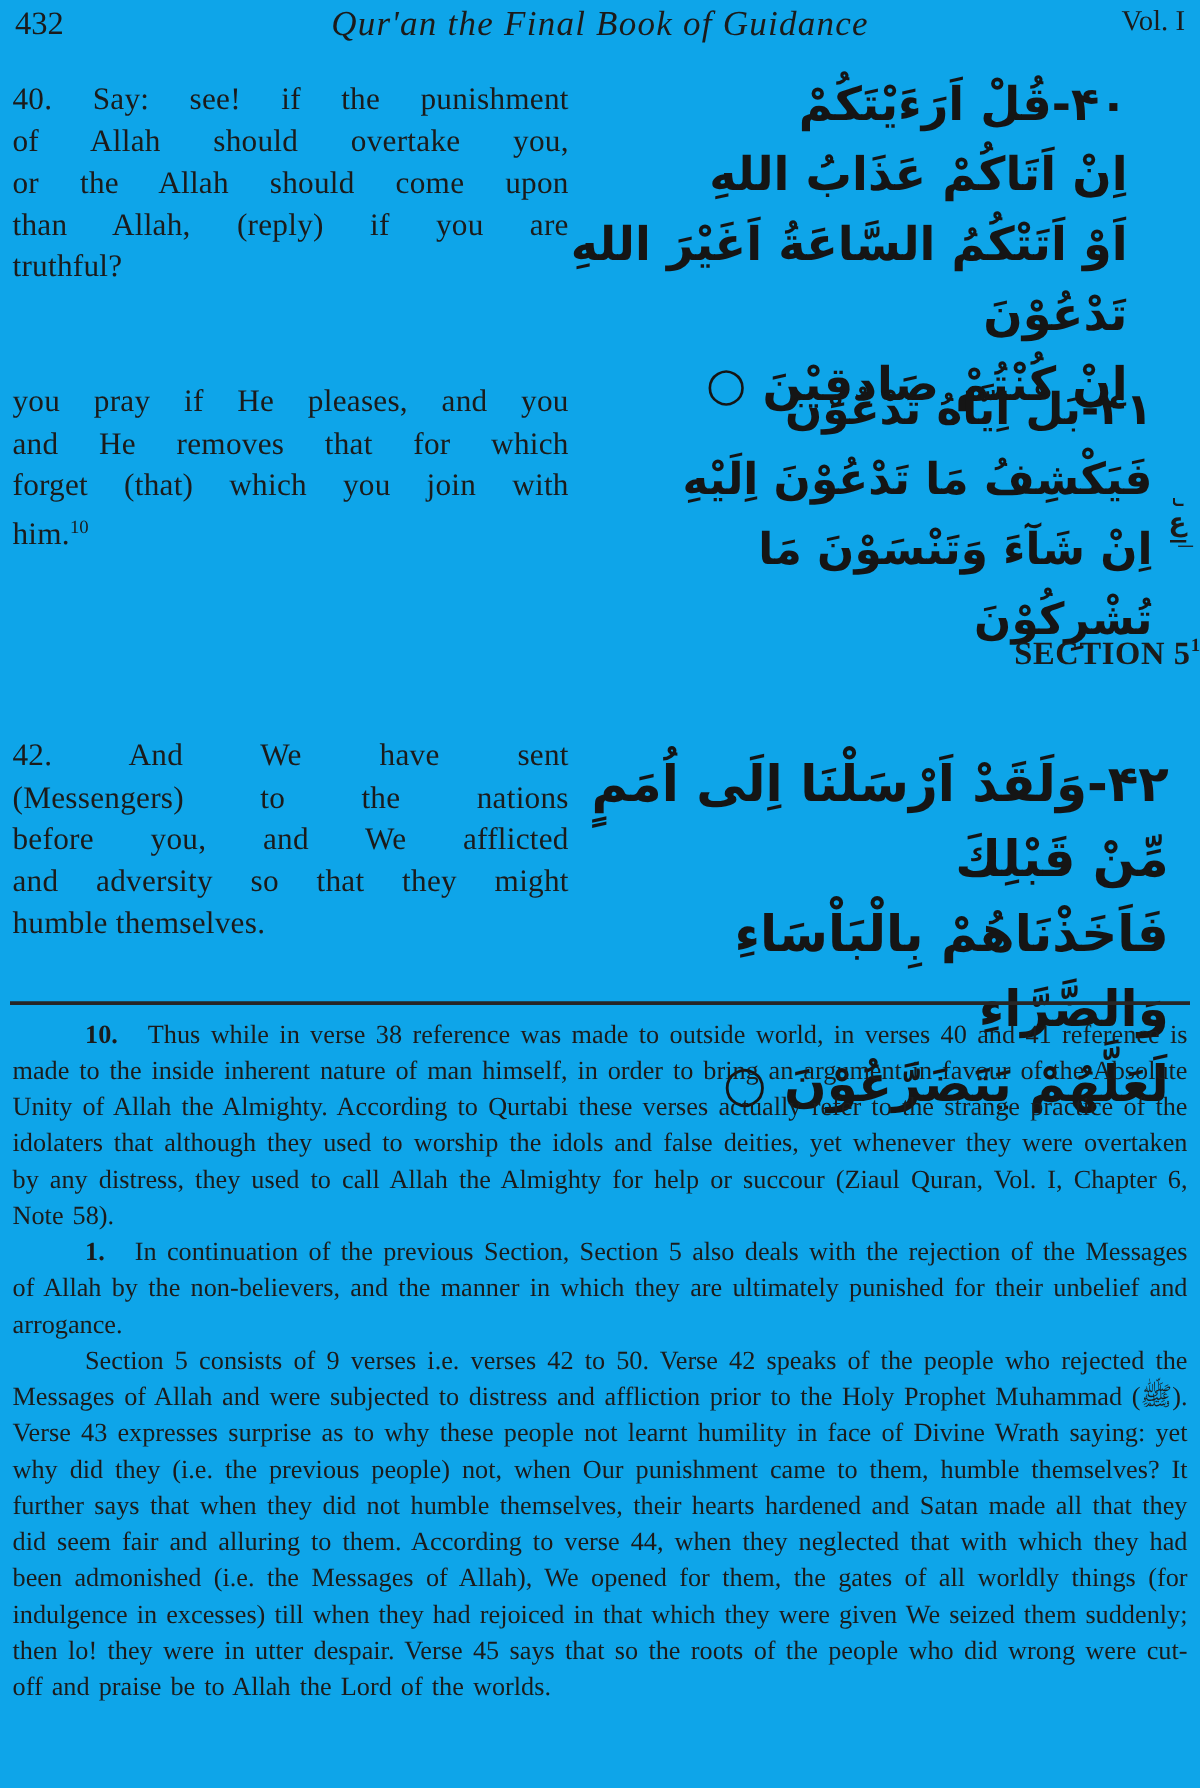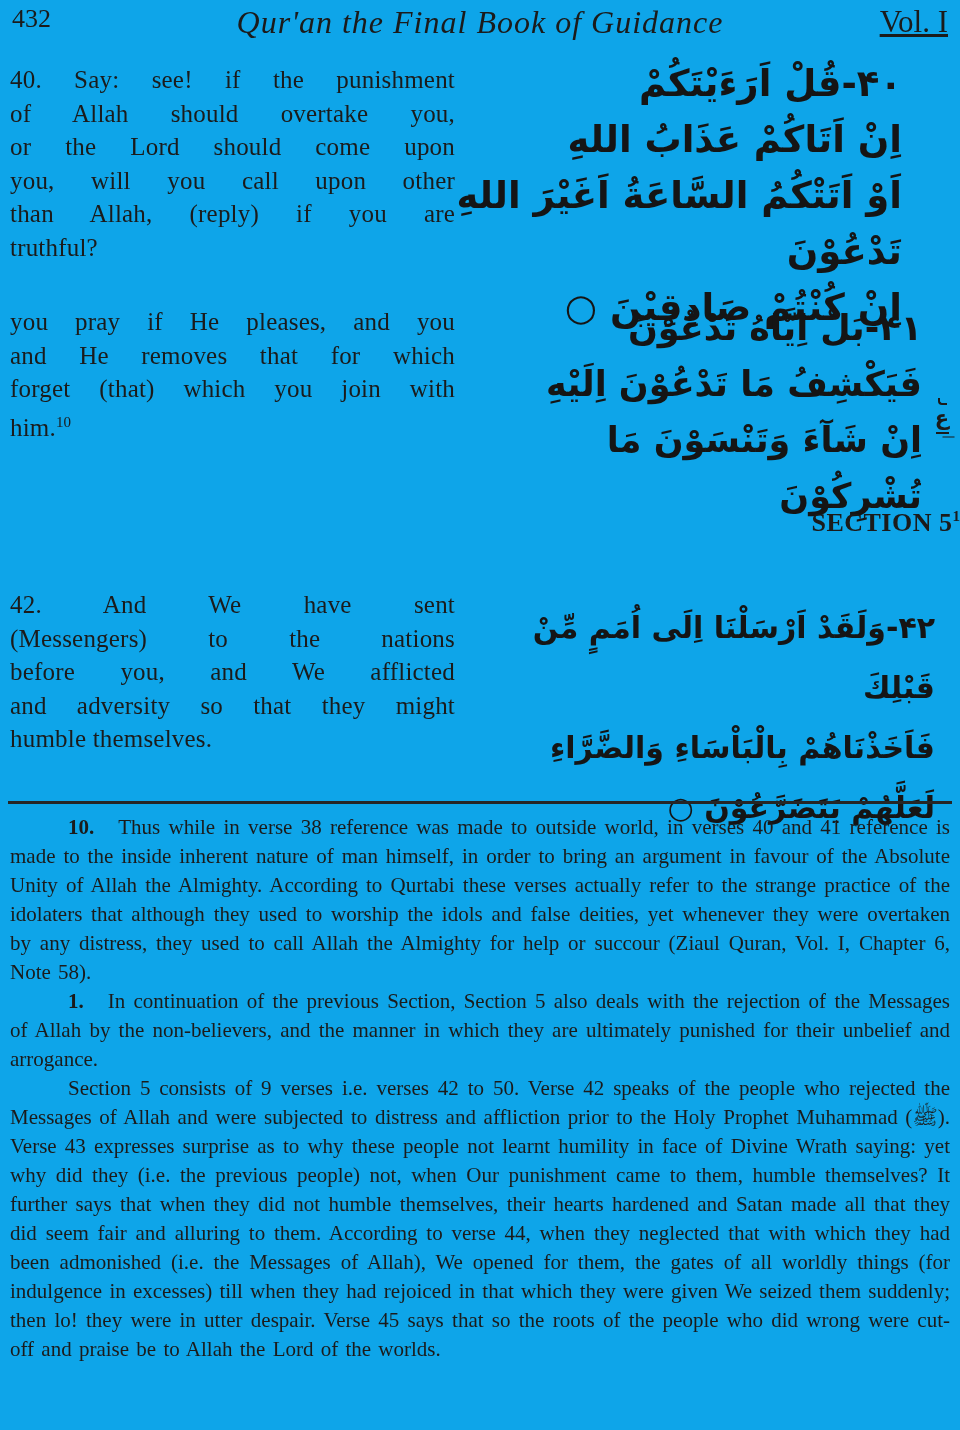--- a/index.html
+++ b/index.html
@@ -6,22 +6,22 @@
   .page{
     position:relative;
     width:960px;height:1430px;
     background:#0ea5e9;
     color:#1b1b1b;
     font-family:"Liberation Serif", serif;
     overflow:hidden;
   }
   
   .hdr-page-num{position:absolute;left:12px;top:4px;font-size:26px;}
-  .hdr-title{position:absolute;left:0;right:0;top:4px;text-align:center;font-style:italic;font-size:32px;letter-spacing:1px;}
-  .hdr-vol{position:absolute;right:12px;top:4px;font-size:31px;text-decoration:underline;}
+  .hdr-title{position:absolute;left:0;right:0;top:4px;text-align:center;font-style:italic;font-size:28px;letter-spacing:1px;}
+  .hdr-vol{position:absolute;right:12px;top:4px;font-size:23px;}
 
   
   .en-block{
     position:absolute;left:10px;width:445px;
     font-weight:normal;font-size:25px;line-height:33.5px;
     letter-spacing:.2px;
   }
   .en-line{text-align:justify;text-align-last:justify;white-space:normal;}
   .en-line.last{text-align-last:left;}
   .v40-en{top:63px;}
@@ -31,21 +31,21 @@
 
   
   .ar-block{
     position:absolute;direction:rtl;text-align:right;
     font-family:"DejaVu Sans", sans-serif;font-weight:bold;
     color:#151515;
   }
   .ar-line{display:block;}
   .v40-ar{top:56px;right:58px;width:460px;font-size:37px;line-height:56px;}
   .v41-ar{top:300px;right:38px;width:470px;font-size:35px;line-height:56px;}
-  .v42-ar{top:598px;right:25px;width:480px;font-size:30px;line-height:60px;}
+  .v42-ar{top:598px;right:25px;width:480px;font-size:40px;line-height:60px;}
   .v40-ar .ar-line:nth-child(4){padding-left:40px;}
   .v41-ar .ar-line:nth-child(3){padding-left:40px;}
   .v42-ar .ar-line:nth-child(2){padding-left:30px;}
   .v42-ar .ar-line:nth-child(3){padding-left:62px;}
 
   
   .ruku-marker{
     position:absolute;right:5px;top:398px;width:26px;
     text-align:center;font-family:"DejaVu Sans", sans-serif;font-weight:bold;
   }
@@ -88,22 +88,21 @@
 
 <div class="page">
 
   <div class="hdr-page-num">432</div>
   <div class="hdr-title">Qur'an the Final Book of Guidance</div>
   <div class="hdr-vol">Vol. I</div>
 
   <div class="en-block v40-en">
     <div class="en-line">40. Say: see! if the punishment</div>
     <div class="en-line">of Allah should overtake you,</div>
-    <div class="en-line">or the Lord should come upon</div>
-    <div class="en-line">you, will you call upon other</div>
+    <div class="en-line">or the Allah should come upon</div>
     <div class="en-line">than Allah, (reply) if you are</div>
     <div class="en-line last">truthful?</div>
   </div>
 
   <div class="ar-block v40-ar" dir="rtl">
     <span class="ar-line">۴۰-قُلْ اَرَءَيْتَكُمْ</span>
     <span class="ar-line">اِنْ اَتَاكُمْ عَذَابُ اللهِ</span>
     <span class="ar-line">اَوْ اَتَتْكُمُ السَّاعَةُ اَغَيْرَ اللهِ تَدْعُوْنَ</span>
     <span class="ar-line">اِنْ كُنْتُمْ صَادِقِيْنَ ○</span>
   </div>

